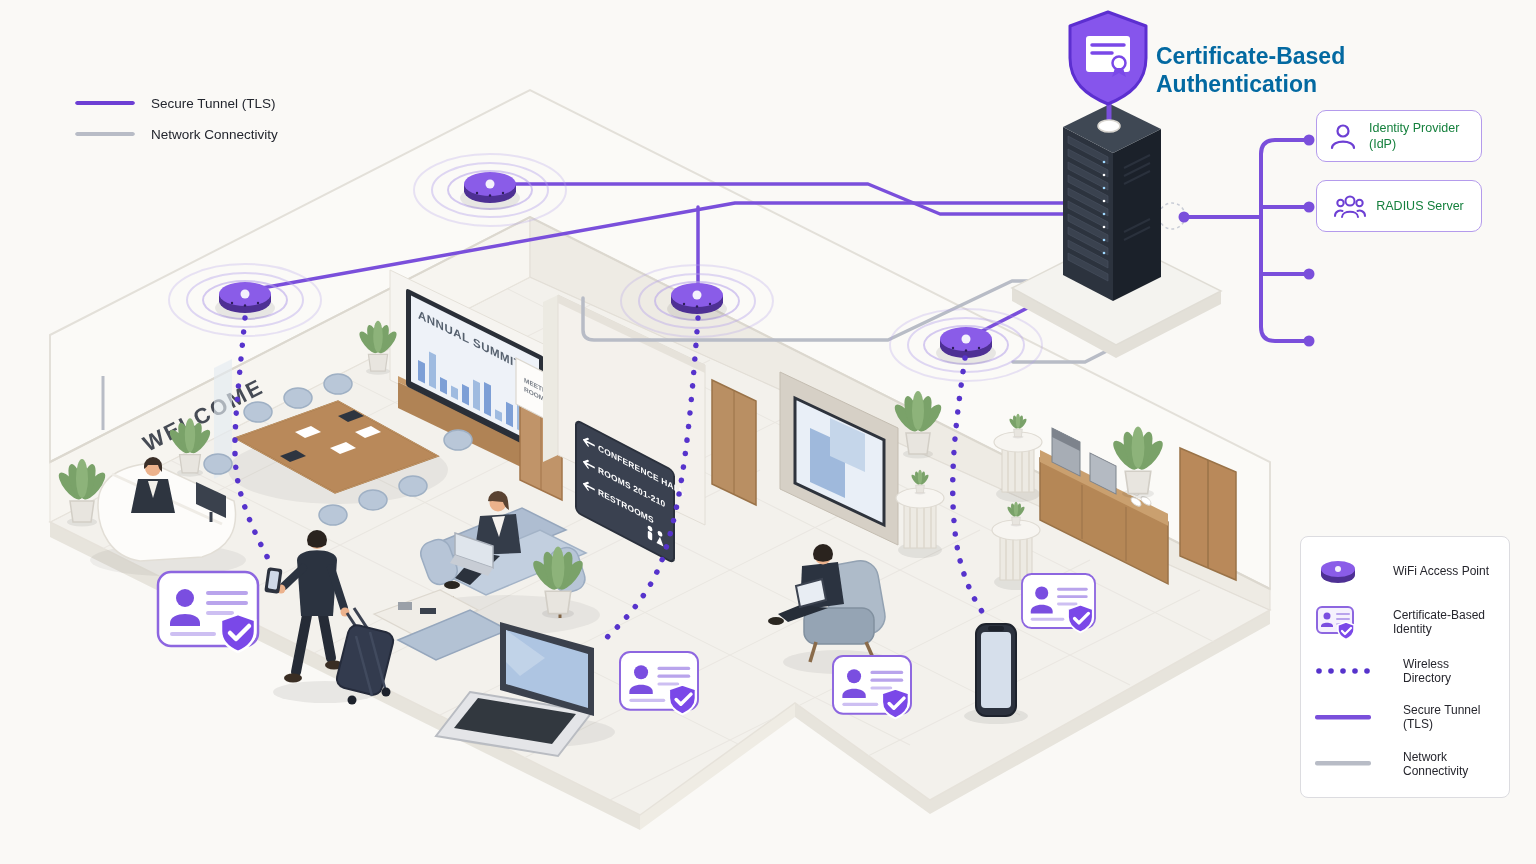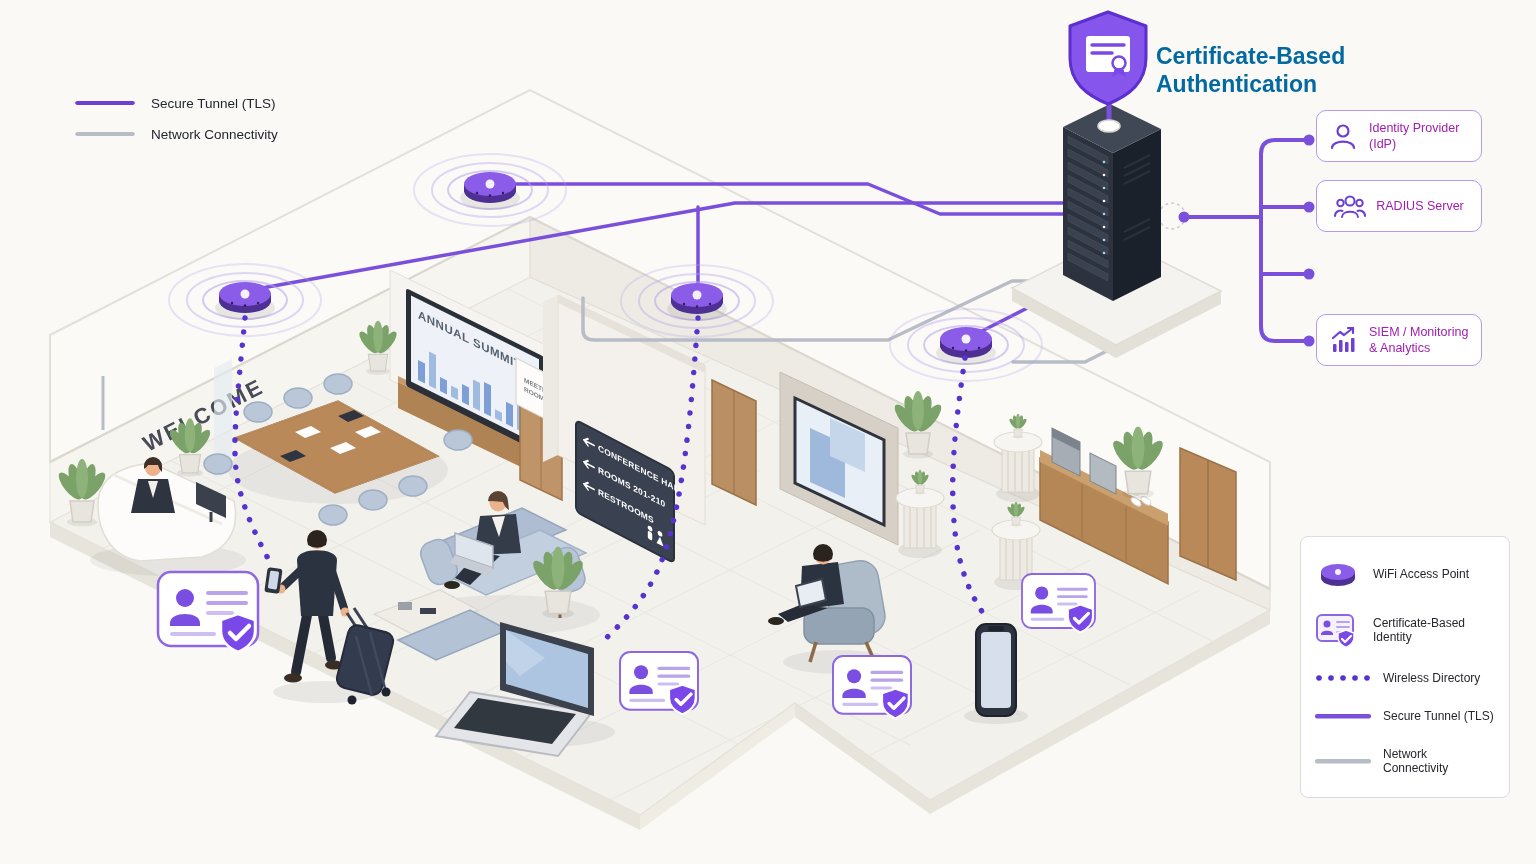--- a/index.html
+++ b/index.html
@@ -12,26 +12,26 @@
   .top-legend .swatch{width:60px;height:4px;border-radius:2px;margin-right:16px;}
   .top-legend .lab{font-size:13.5px;color:#23262e;font-weight:500;}
   
   .auth-title{position:absolute;left:1156px;top:42px;font-size:23px;font-weight:700;
               color:#0369a1;line-height:1.22;}
   
   .svc-box{position:absolute;left:1316px;width:166px;box-sizing:border-box;
            background:#fff;border:1.5px solid #b49bec;border-radius:10px;
            display:flex;align-items:center;gap:10px;padding:7px 10px;min-height:52px;}
   .svc-box .ic{flex:0 0 32px;display:flex;justify-content:center;}
-  .svc-box .lab{font-size:12.5px;color:#a21caf;font-weight:500;line-height:1.28;}
+  .svc-box .lab{font-size:12.5px;color:#15803d;font-weight:500;line-height:1.28;}
   
   .legend-panel{position:absolute;left:1300px;top:536px;width:210px;height:262px;
       background:#fff;border:1px solid #dcdce0;border-radius:8px;box-sizing:border-box;
       padding:10px 14px;display:flex;flex-direction:column;justify-content:space-around;}
-  .legend-panel .row{display:flex;align-items:center;gap:12px;}
+  .legend-panel .row{display:flex;align-items:center;gap:32px;}
   .legend-panel .ic{flex:0 0 46px;display:flex;justify-content:center;align-items:center;}
   .legend-panel .lab{font-size:12px;color:#26262d;font-weight:500;}
 </style>
 </head>
 <body>
 
 <div id="stage">
 
 <svg id="scene" width="1536" height="864" viewBox="0 0 1536 864">
   <defs>
@@ -468,35 +468,20 @@
       <circle cx="16" cy="10" r="4.5"></circle>
           <path d="M8,26 C8,19 24,19 24,26"></path>
       <circle cx="6.5" cy="12" r="3.2"></circle>
           <path d="M1,25 C1,20 6,19 8.5,20"></path>
       <circle cx="25.5" cy="12" r="3.2"></circle>
           <path d="M31,25 C31,20 26,19 23.5,20"></path>
         </svg>
       </span>
   <span class="lab">RADIUS Server</span>
 </div>
-<div class="svc-box" style="top:314px;">
-  <span class="ic">
-    <svg width="30" height="30" viewBox="0 0 30 30">
-      <g fill="#6d3fd4">
-            <rect x="5" y="19" width="3.5" height="8" rx="1"></rect>
-            <rect x="11" y="15" width="3.5" height="12" rx="1"></rect>
-      <rect x="17" y="17" width="3.5" height="10" rx="1"></rect>
-            <rect x="23" y="13" width="3.5" height="14" rx="1"></rect>
-          </g>
-      <path d="M5,13 L12,7 L16,10 L25,3" fill="none" stroke="#6d3fd4" stroke-width="2.2" stroke-linecap="round" stroke-linejoin="round"></path>
-      <path d="M20,3 h5 v5" fill="none" stroke="#6d3fd4" stroke-width="2.2" stroke-linecap="round" stroke-linejoin="round"></path>
-        </svg>
-      </span>
-  <span class="lab">SIEM / Monitoring &amp; Analytics</span>
-</div>
 
 <div class="legend-panel">
   <div class="row">
     <span class="ic">
       <svg width="42" height="30" viewBox="0 0 42 30">
         <ellipse cx="21" cy="19" rx="17" ry="8" fill="#4e3094"></ellipse>
         <rect x="4" y="13" width="34" height="6" fill="#4e3094"></rect>
         <ellipse cx="21" cy="13" rx="17" ry="8" fill="#8a5ce8"></ellipse>
         <circle cx="21" cy="13" r="3" fill="#f4f1fc"></circle>
           </svg>

